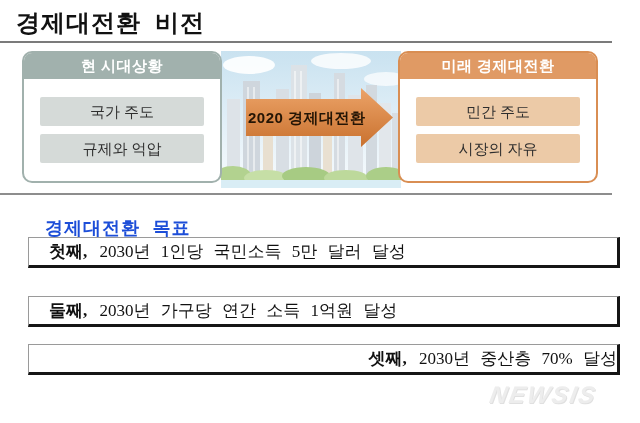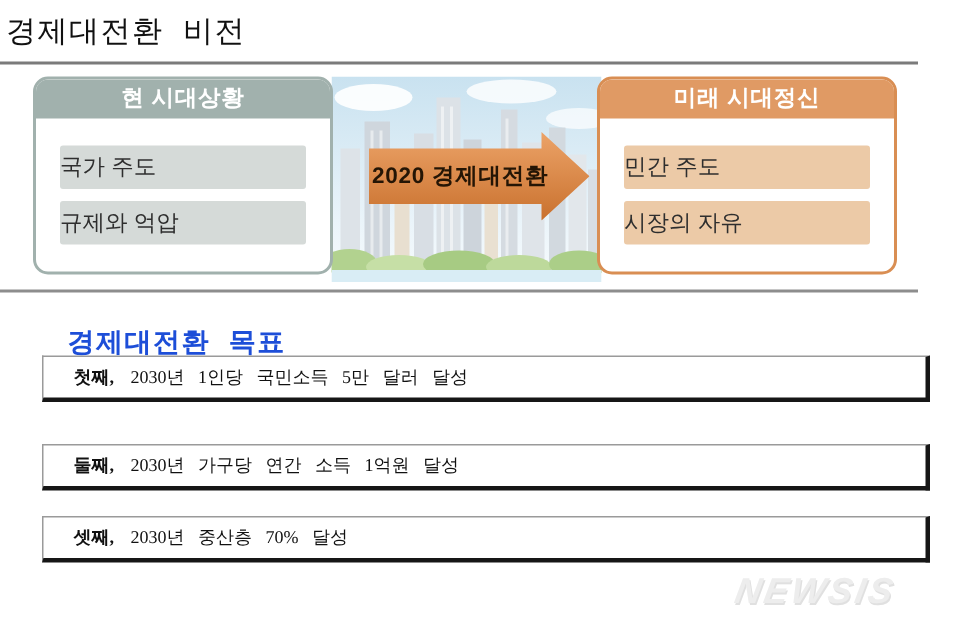--- a/index.html
+++ b/index.html
@@ -3,23 +3,23 @@
 <meta charset="utf-8">
 <style>
   * { margin: 0; padding: 0; box-sizing: border-box; }
   body { background: #ffffff; font-family: "Liberation Sans", sans-serif; }
   .canvas {
     position: relative; width: 640px; height: 423px;
     background: #ffffff; overflow: hidden;
   }
   
   .main-title {
-    position: absolute; left: 4px; top: 7px;
+    position: absolute; left: 16px; top: 7px;
     font-family: "Liberation Serif", "DejaVu Serif", serif;
-    font-size: 20px; font-weight: normal; color: #111;
+    font-size: 24px; font-weight: bold; color: #111;
     word-spacing: 7px; letter-spacing: 1px;
   }
   .rule-top { position: absolute; left: 0; top: 41px; width: 612px; height: 2px; background: #7b7b7b; }
   .rule-mid { position: absolute; left: 0; top: 193px; width: 612px; height: 2px; background: #8d8d8d; }
   .section-title {
     position: absolute; left: 45px; top: 216px;
     font-family: "Liberation Serif", "DejaVu Serif", serif;
     font-size: 18px; font-weight: bold; color: #1d4ed8;
     word-spacing: 7px; letter-spacing: 1px;
   }
@@ -32,21 +32,21 @@
   .dbox-right { left: 398px; border: 2px solid #d98e53; }
   .dbox-header {
     position: absolute; left: 0; right: 0; top: 0; height: 26px;
     color: #ffffff; font-size: 15px; font-weight: bold;
     text-align: center; line-height: 26px; letter-spacing: 0.5px;
   }
   .dbox-left  .dbox-header { background: #a1b1ad; }
   .dbox-right .dbox-header { background: #e09a64; }
   .dbtn {
     position: absolute; left: 16px; right: 16px; height: 29px;
-    font-size: 15px; color: #2e2e2e; text-align: left; line-height: 29px;
+    font-size: 15px; color: #2e2e2e; text-align: center; line-height: 29px;
     border-radius: 2px;
   }
   .dbox-left  .dbtn { background: #d5dad8; }
   .dbox-right .dbtn { background: #eccaa7; }
   .dbtn.row1 { top: 44px; }
   .dbtn.row2 { top: 81px; }
   
   .cityscape { position: absolute; left: 221px; top: 51px; width: 180px; height: 137px; }
   
   .arrow-wrap { position: absolute; left: 246px; top: 88px; width: 147px; height: 59px; }
@@ -56,27 +56,27 @@
     font-size: 15px; font-weight: bold; color: #241505; letter-spacing: 0.5px;
     white-space: nowrap;
   }
   
   .goal-row {
     position: absolute; left: 28px; width: 592px; height: 31px;
     background: #ffffff;
     border-top: 1px solid #9a9a9a; border-left: 1px solid #9a9a9a;
     border-right: 3px solid #161616; border-bottom: 3px solid #161616;
     font-family: "Liberation Serif", "DejaVu Serif", serif;
-    font-size: 12px; color: #111; line-height: 27px;
+    font-size: 17px; color: #111; line-height: 27px;
     padding-left: 20px; word-spacing: 6px; white-space: nowrap;
   }
   .goal-row .prefix { font-weight: bold; margin-right: 2px; }
   .goal-1 { top: 237px; }
   .goal-2 { top: 296px; padding-left: 20px; }
-  .goal-3 { top: 344px; }
+  .goal-3 { top: 344px; text-align: right; }
   
   .watermark {
     position: absolute; left: 490px; top: 381px;
     font-size: 24px; font-weight: 900; font-style: italic;
     color: #ededed; letter-spacing: 2px;
     transform: skewX(-10deg);
     text-shadow: 1px 1px 0 #e0e0e0;
     font-family: "Liberation Sans", sans-serif;
   }
 </style>
@@ -143,21 +143,21 @@
           <stop offset="0" stop-color="#eca368"></stop>
           <stop offset="1" stop-color="#c9712e"></stop>
         </linearGradient>
       </defs>
       <polygon points="0,11 115,11 115,0 147,29.5 115,59 115,48 0,48" fill="url(#ag)"></polygon>
     </svg>
     <div class="arrow-label">2020 경제대전환</div>
   </div>
 
   <div class="dbox dbox-right">
-    <div class="dbox-header">미래 시대정신</div>
+    <div class="dbox-header">미래 경제대전환</div>
     <div class="dbtn row2">시장의 자유</div>
     <div class="dbtn row1">민간 주도</div>
   </div>
 
   <div class="rule-mid"></div>
   <div class="section-title">경제대전환 목표</div>
 
   <div class="goal-row goal-1">
     <span class="prefix">첫째,</span>
     <span>2030년 1인당 국민소득 5만 달러 달성</span>

